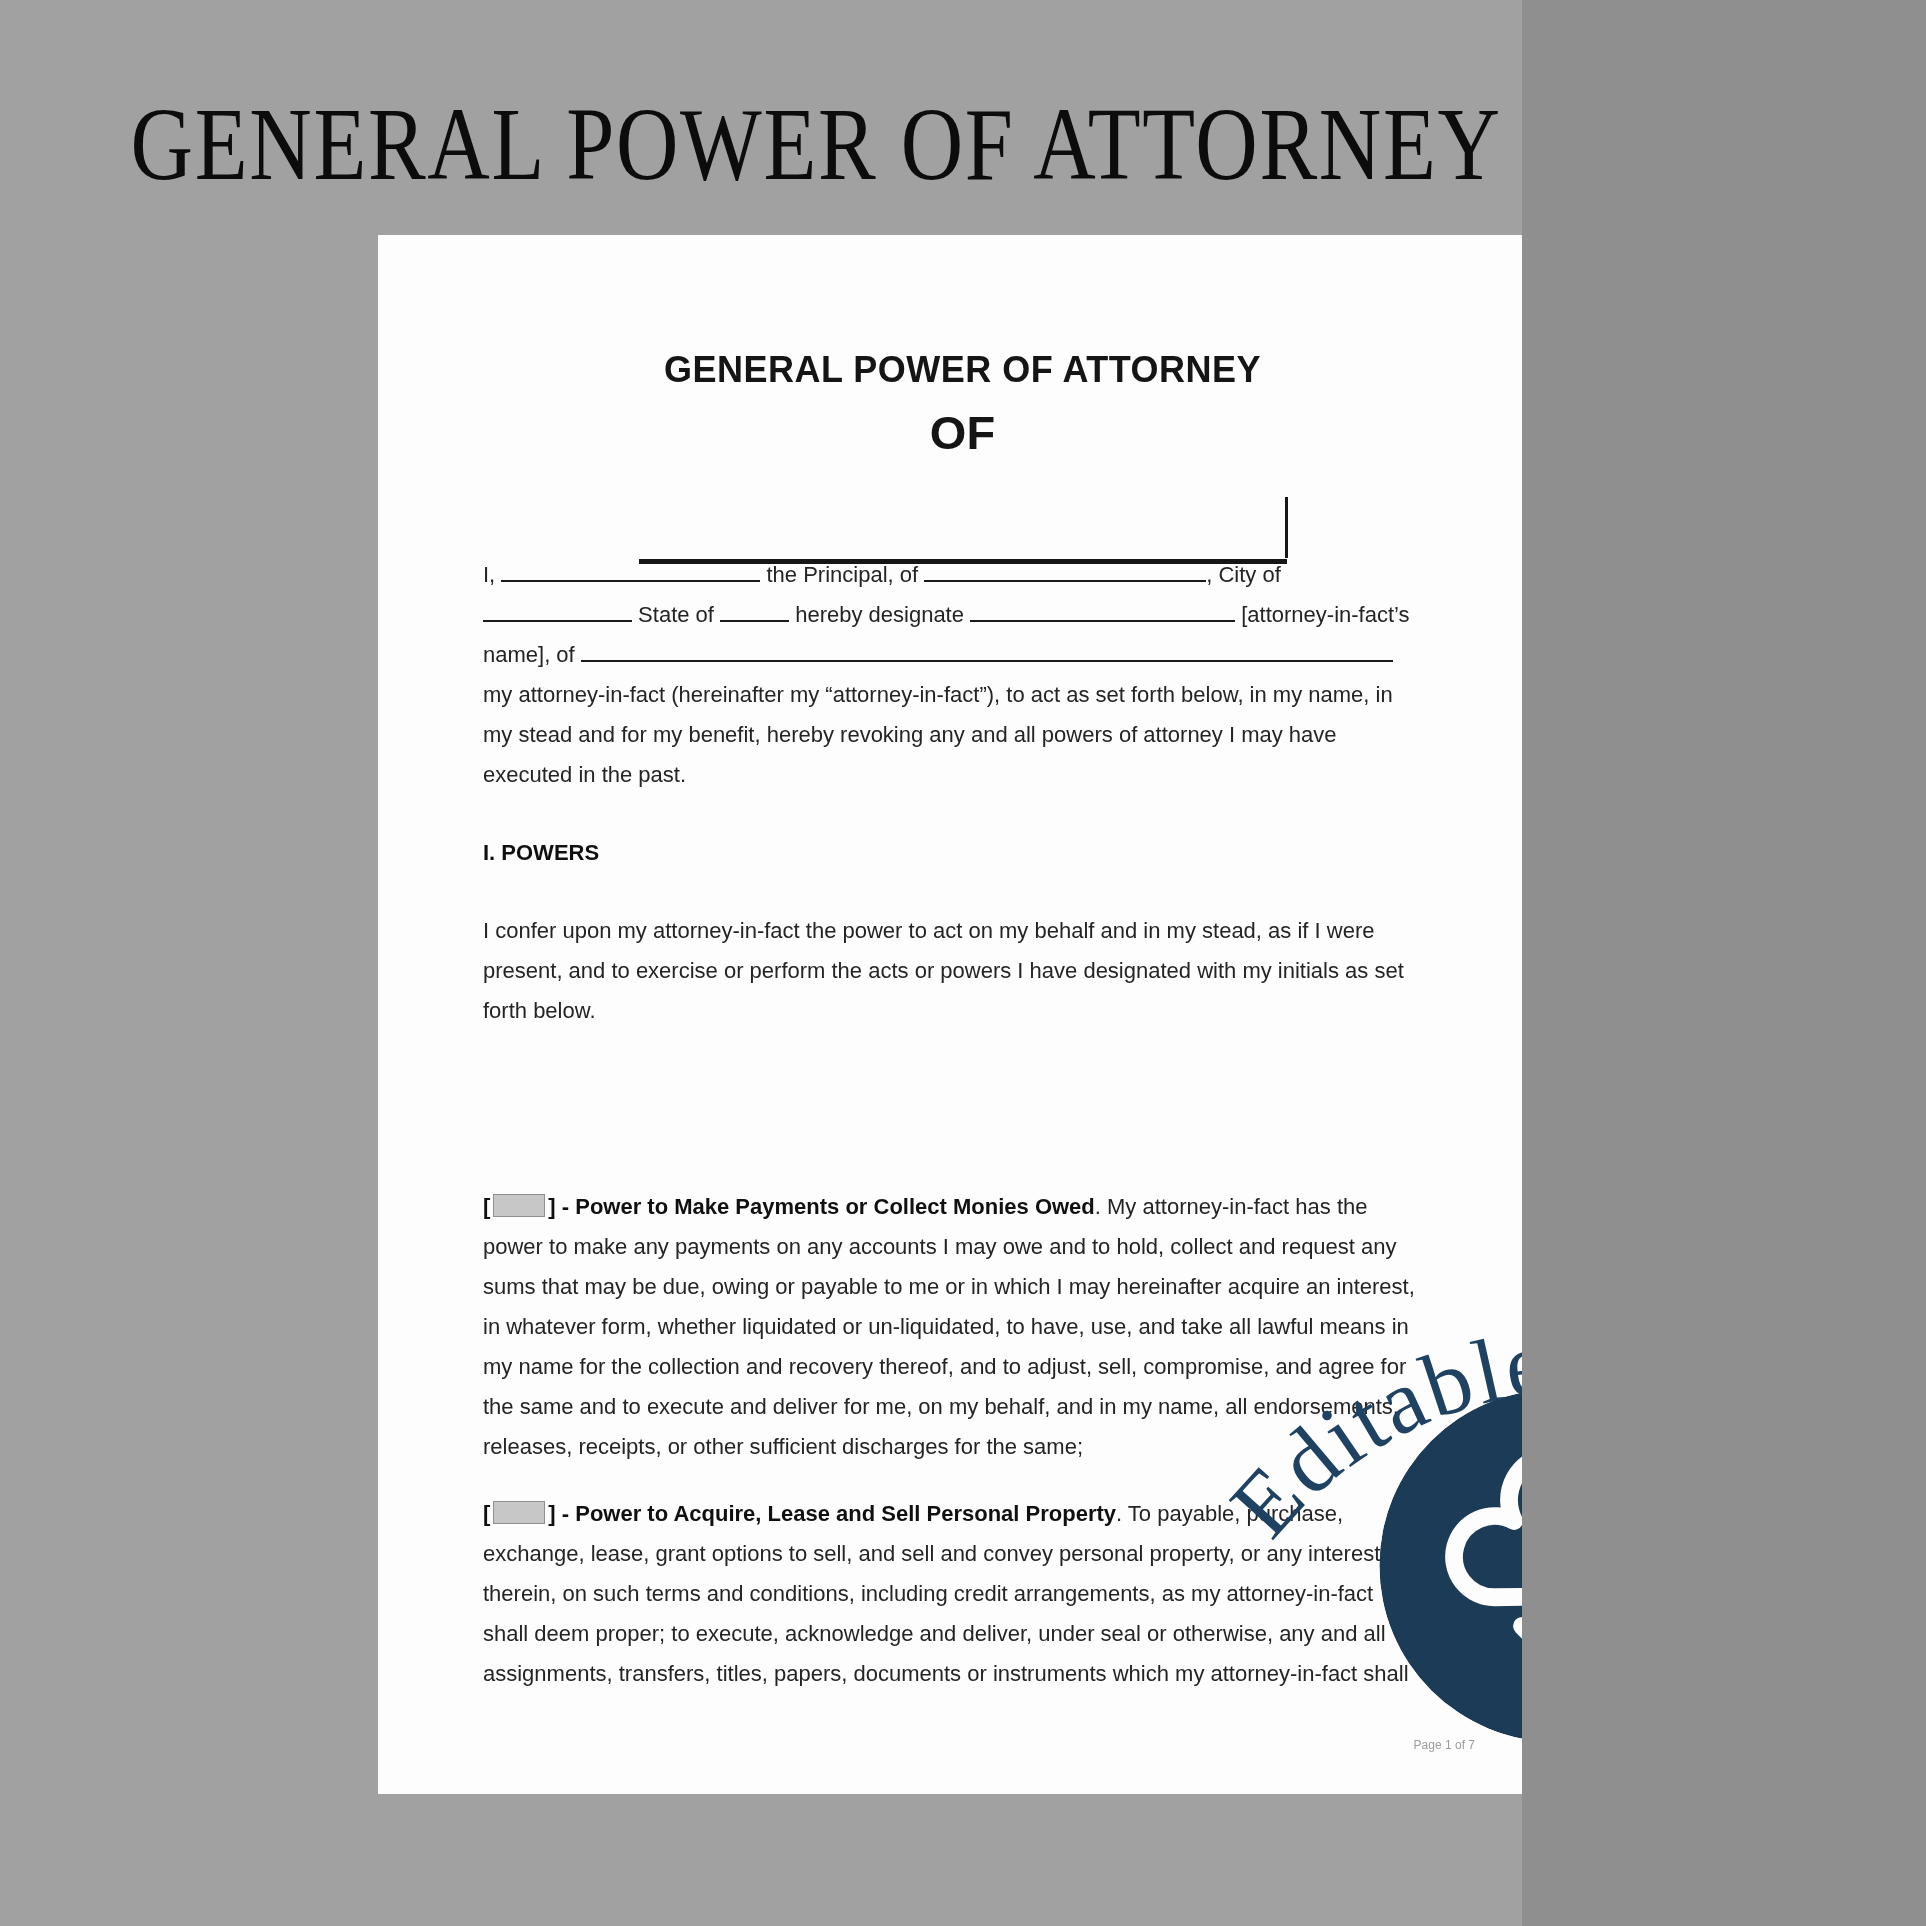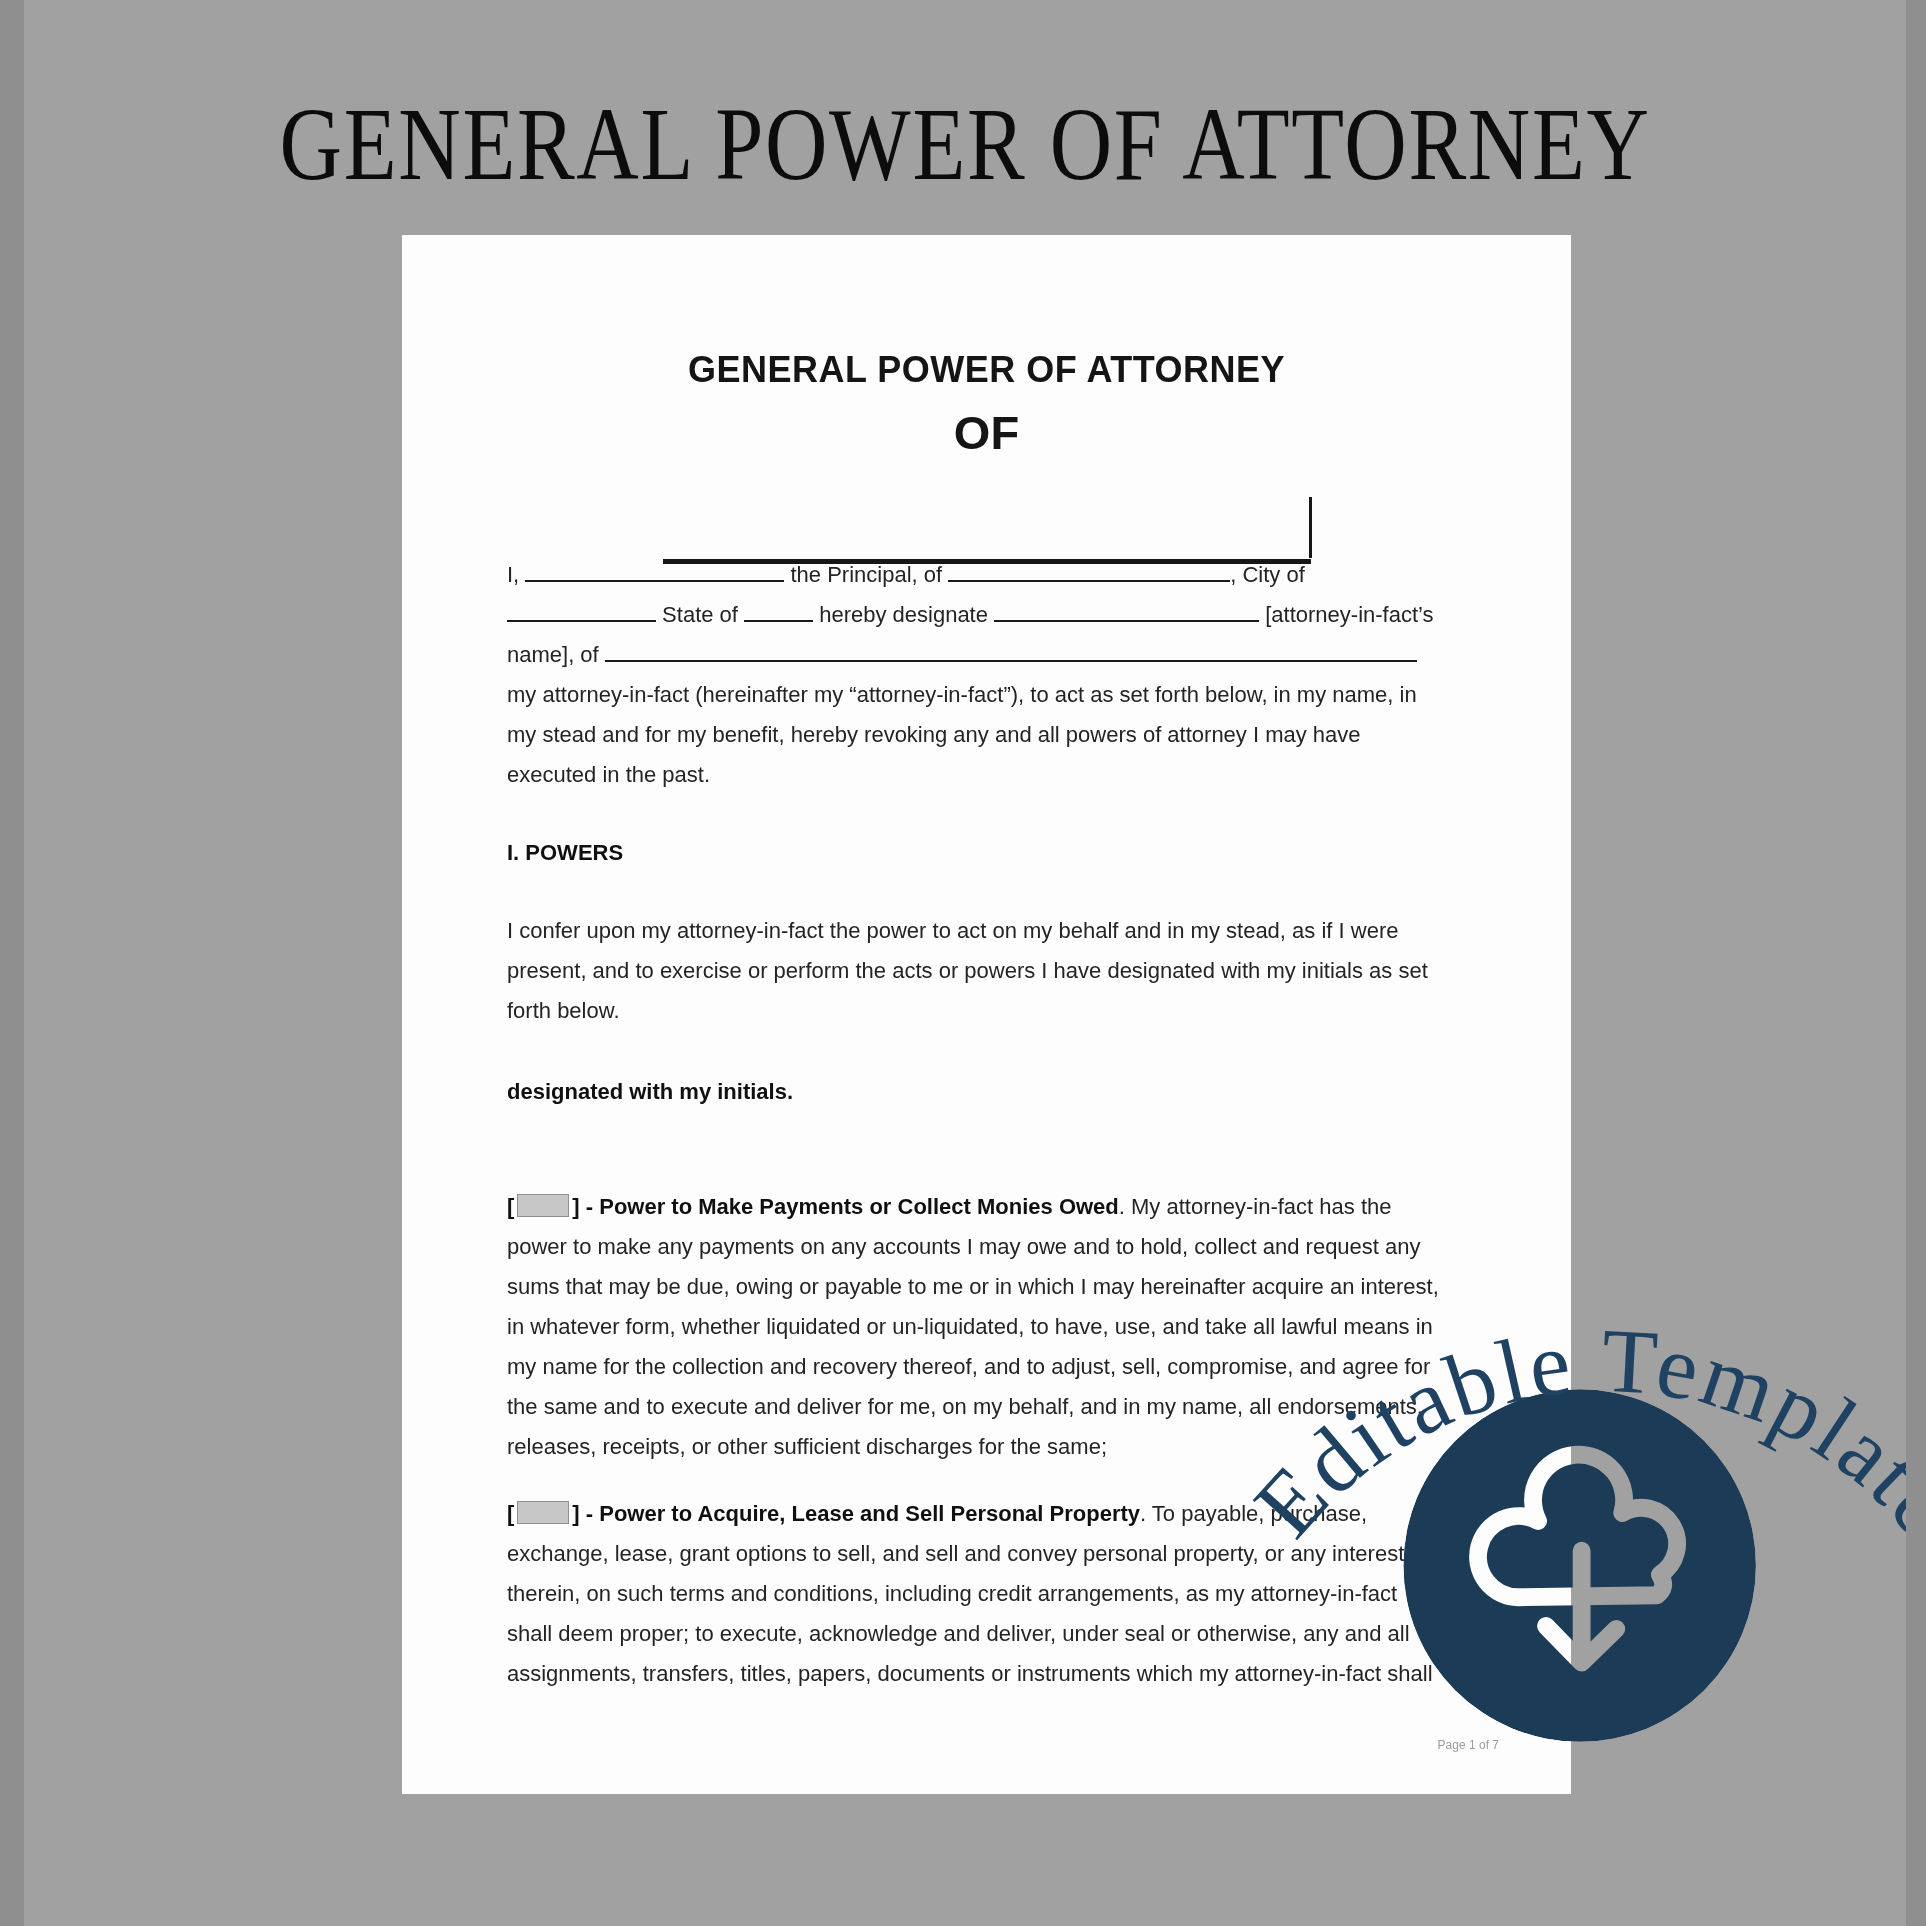--- a/index.html
+++ b/index.html
@@ -1,17 +1,17 @@
 <!DOCTYPE html>
 <html><head>
 <meta charset="utf-8">
 <style>
   html,body{margin:0;padding:0;background:#8f8f8f;}
-  .stage{position:relative;width:1882px;height:1927px;background:#a1a1a1;overflow:hidden;
-         font-family:"Liberation Sans","DejaVu Sans",sans-serif;margin-left:24px;}
+  .stage{position:relative;width:1522px;height:1927px;background:#a1a1a1;overflow:hidden;
+         font-family:"Liberation Sans","DejaVu Sans",sans-serif;}
   
   .banner{position:absolute;top:85px;left:0;width:100%;text-align:center;}
   .banner .bt{display:inline-block;font-family:"Liberation Serif","DejaVu Serif",serif;
       font-size:103px;font-weight:400;letter-spacing:2px;color:#0c0c0c;
       transform:scaleX(0.84);transform-origin:50% 50%;filter:blur(0.3px);white-space:nowrap;}
   
   .page{position:absolute;left:378px;top:235px;width:1169px;height:1559px;background:#fdfdfd;}
   .docfx{position:absolute;inset:0;filter:blur(0.4px);}
   .doc-title{position:absolute;top:117px;left:0;width:100%;text-align:center;
       font-size:36px;font-weight:bold;color:#151515;line-height:1;letter-spacing:0.5px;}
@@ -57,21 +57,20 @@
           </div>
           <div class="para" style="top: 598px;">
             <div class="dline"><span class="b">I. POWERS</span></div>
           </div>
           <div class="para" style="top: 676px;">
             <div class="dline"><span>I confer upon my attorney-in-fact the power to act on my behalf and in my stead, as if I were</span></div>
             <div class="dline"><span>present, and to exercise or perform the acts or powers I have designated with my initials as set</span></div>
             <div class="dline"><span>forth below.</span></div>
           </div>
           <div class="para" style="top: 837px;">
-            <div class="dline"><span class="b">designated with my initials.</span></div>
           </div>
           <div class="para" style="top: 952px;">
             <div class="dline"><span class="b">[</span><span class="ibox"></span><span class="b">] - Power to Make Payments or Collect Monies Owed</span><span>. My attorney-in-fact has the</span></div>
             <div class="dline"><span>power to make any payments on any accounts I may owe and to hold, collect and request any</span></div>
             <div class="dline"><span>sums that may be due, owing or payable to me or in which I may hereinafter acquire an interest,</span></div>
             <div class="dline"><span>in whatever form, whether liquidated or un-liquidated, to have, use, and take all lawful means in</span></div>
             <div class="dline"><span>my name for the collection and recovery thereof, and to adjust, sell, compromise, and agree for</span></div>
             <div class="dline"><span>the same and to execute and deliver for me, on my behalf, and in my name, all endorsements,</span></div>
             <div class="dline"><span>releases, receipts, or other sufficient discharges for the same;</span></div>
           </div>

